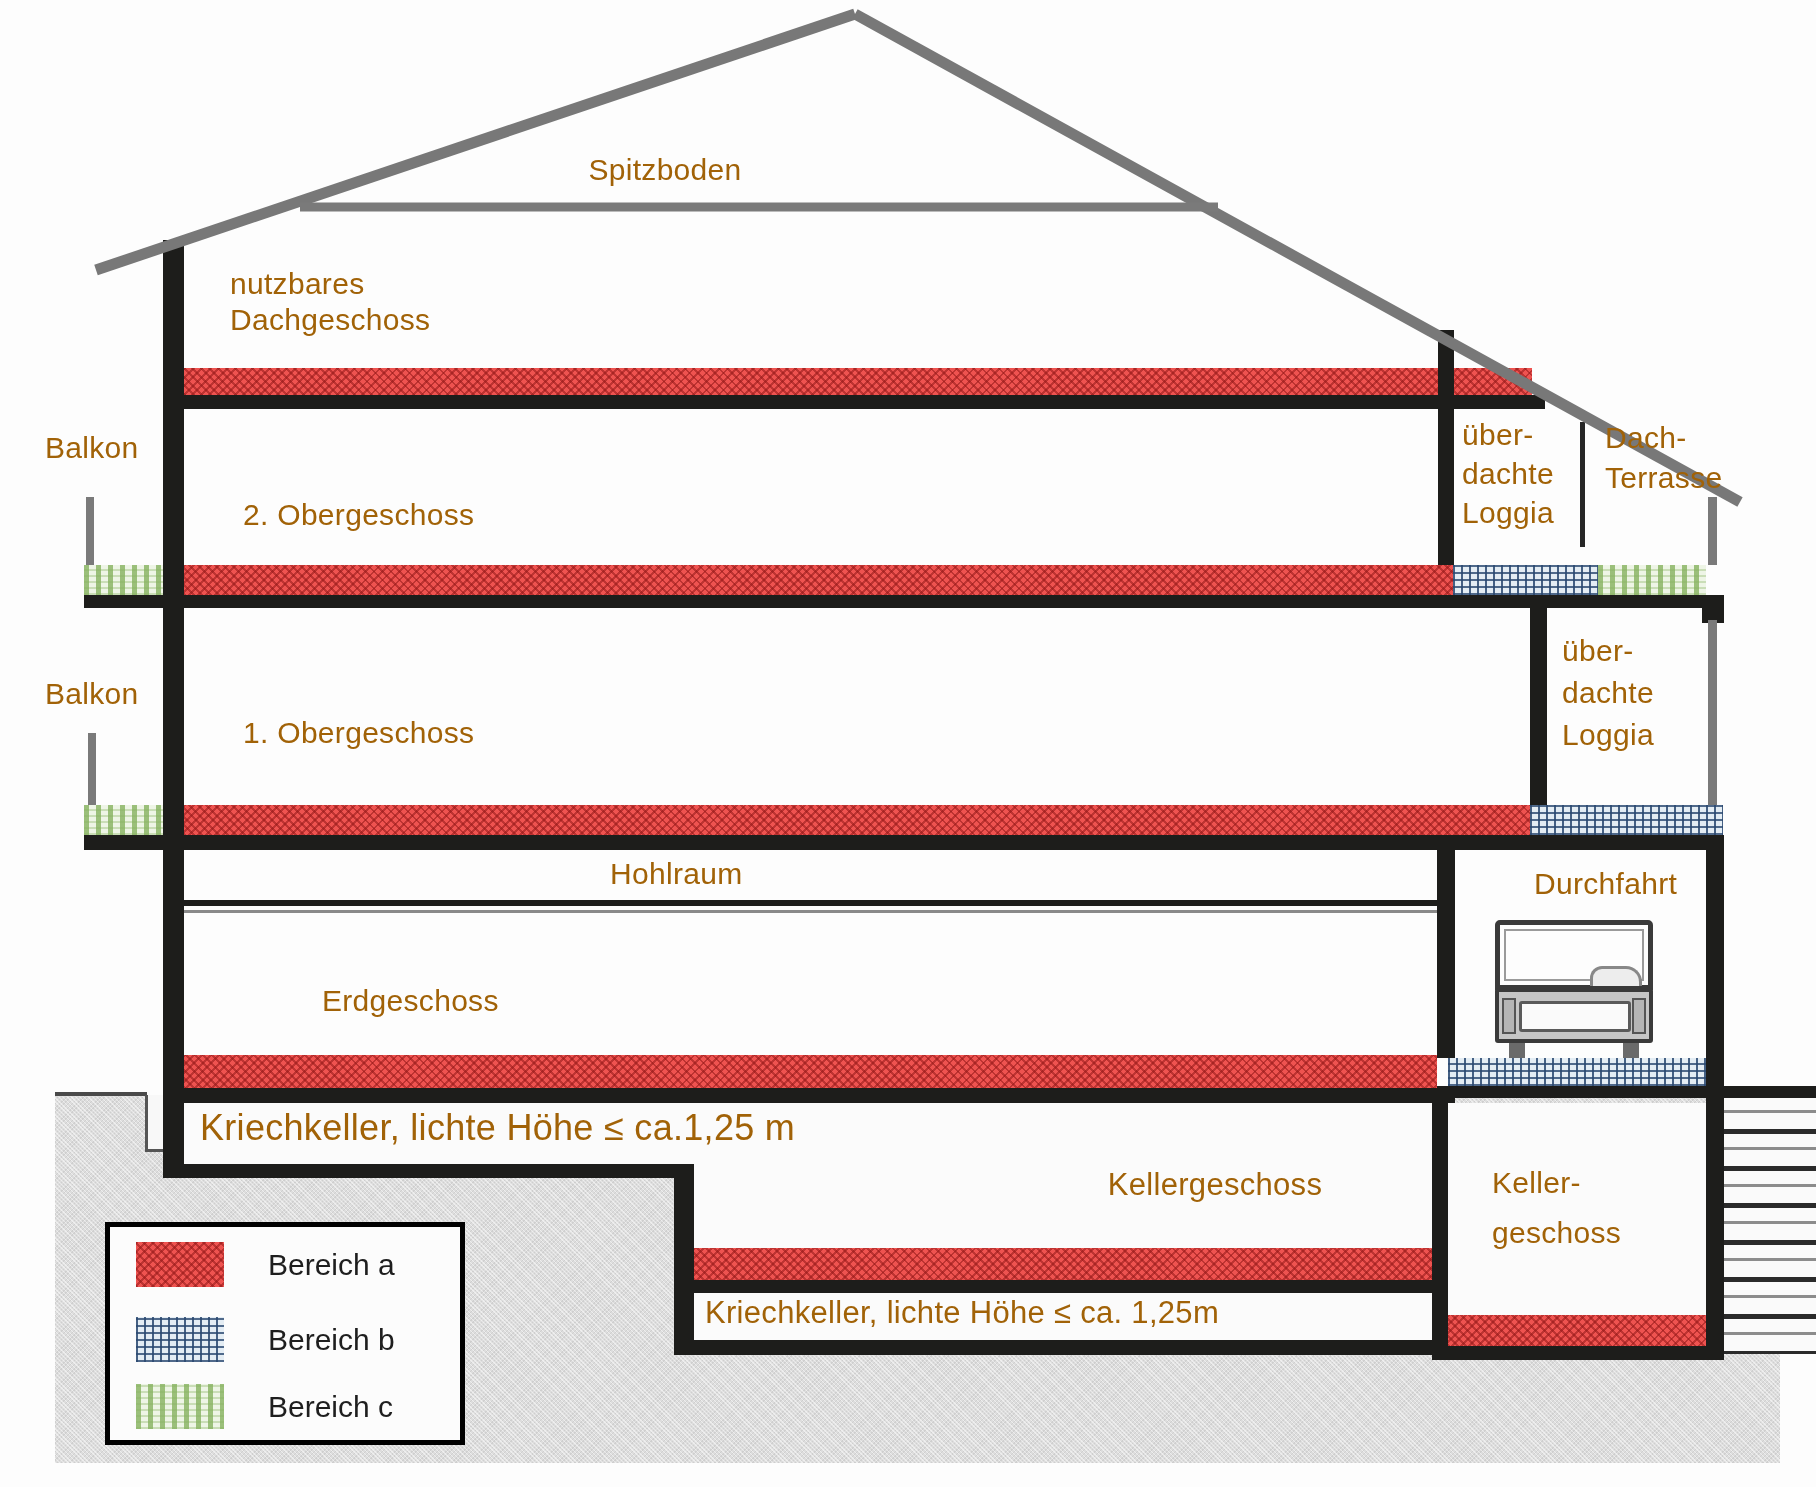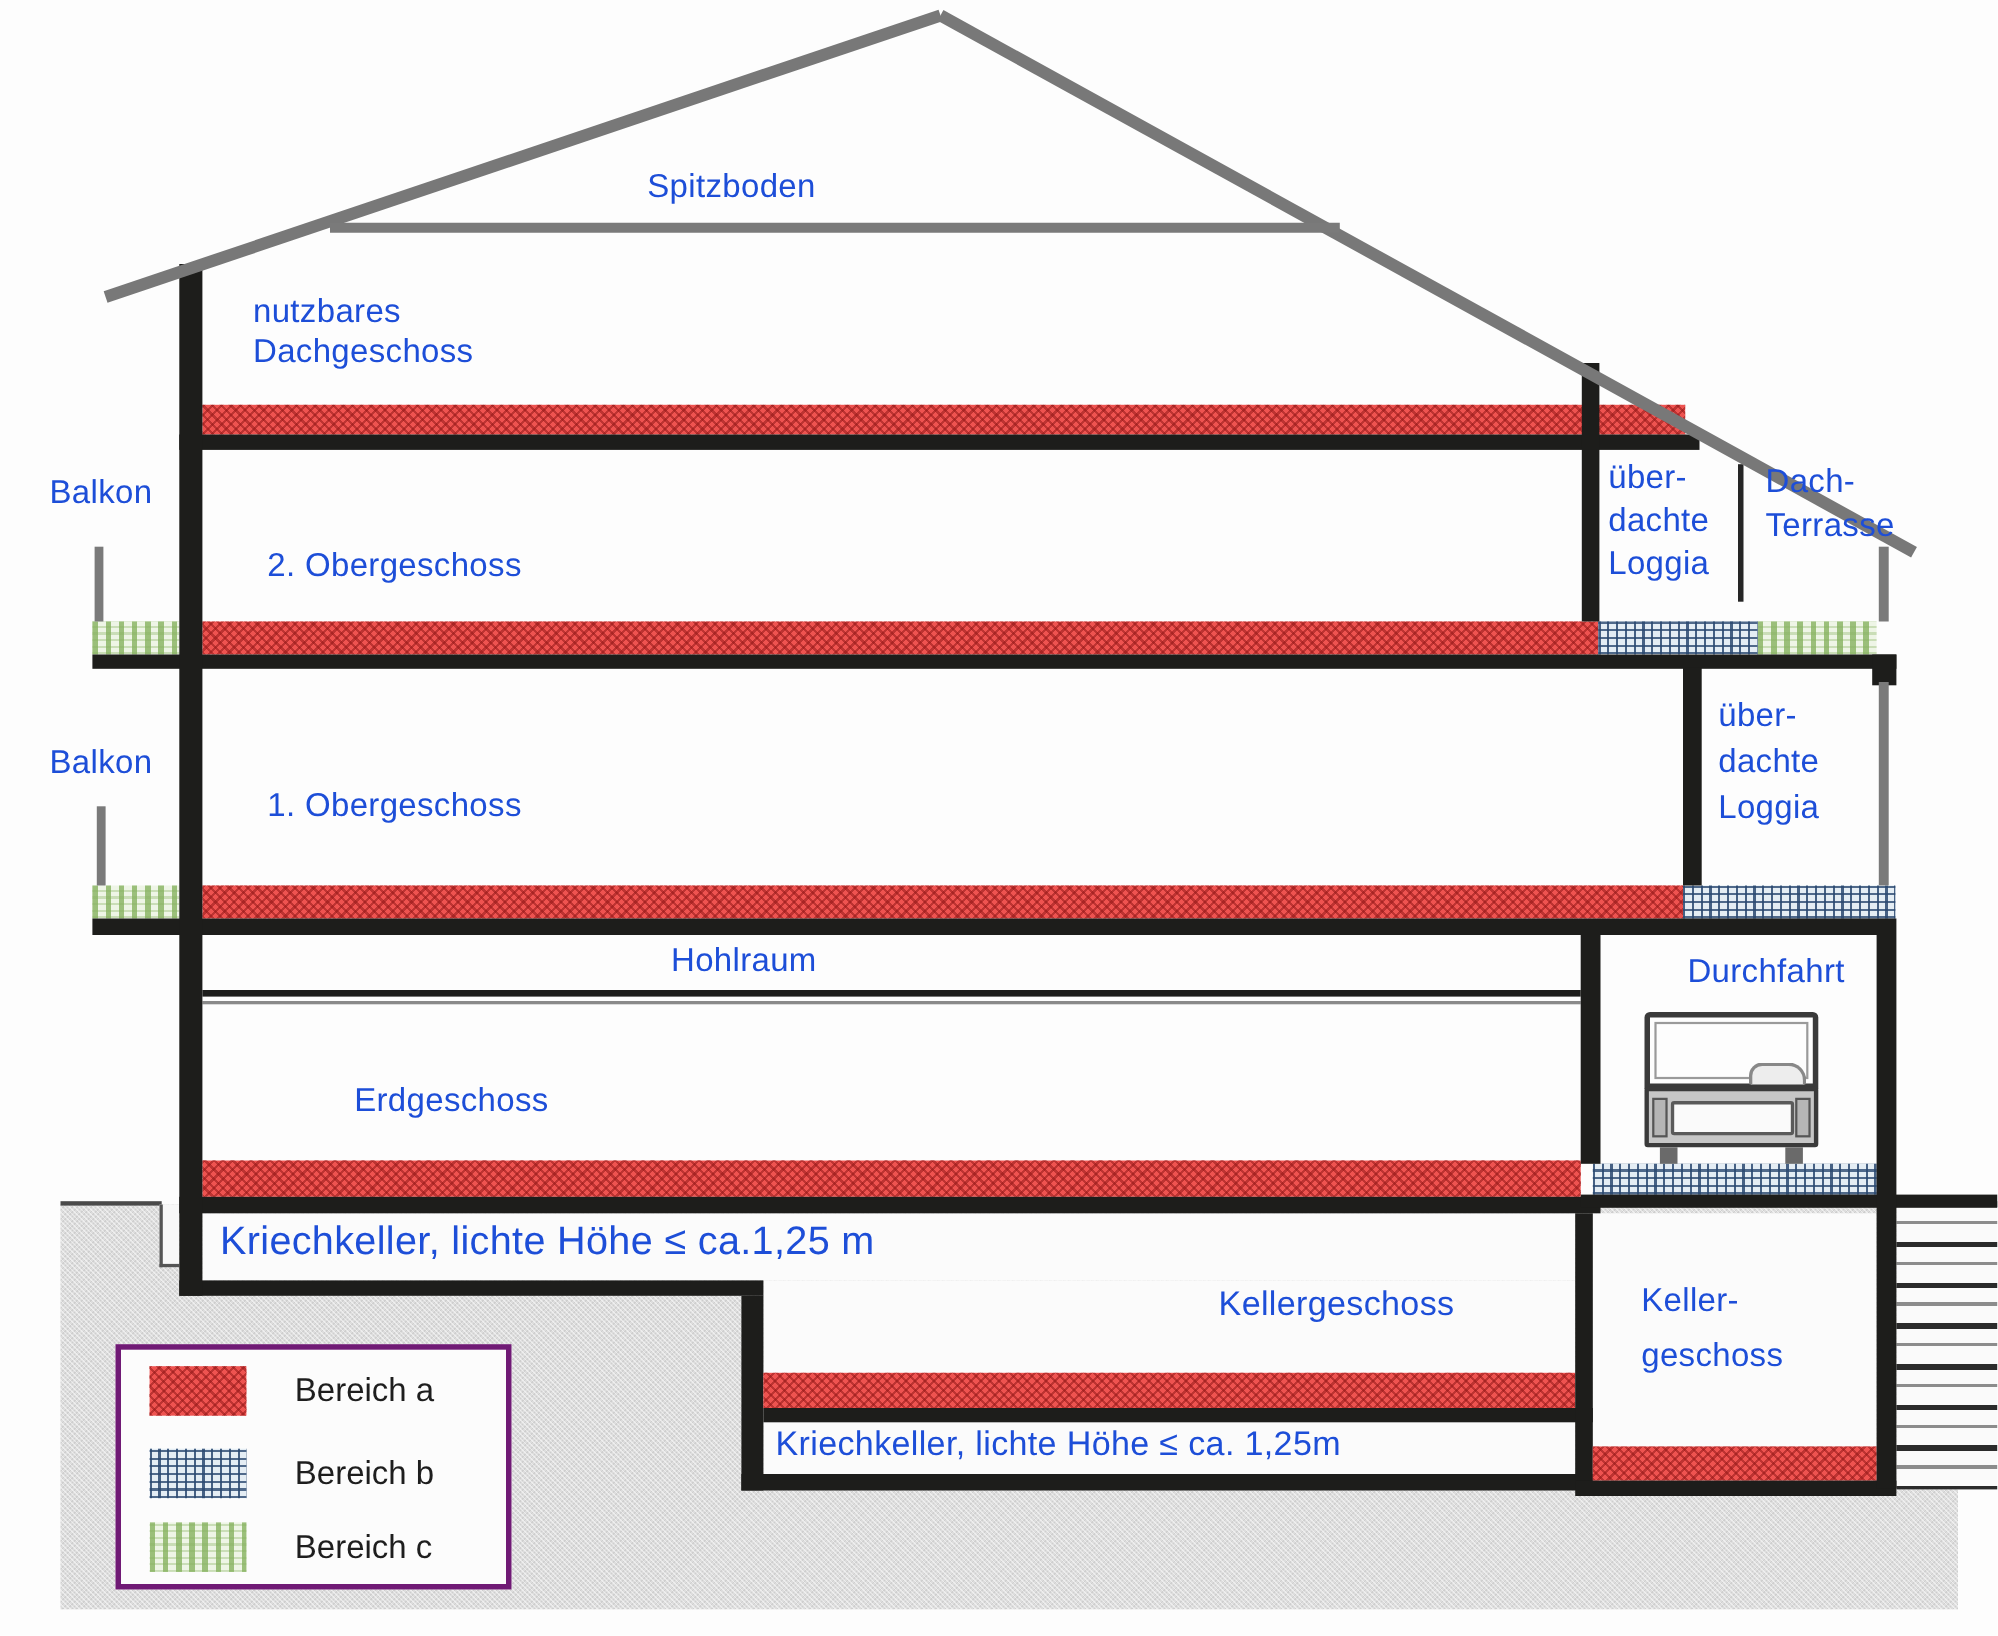--- a/index.html
+++ b/index.html
@@ -3,39 +3,39 @@
 <meta charset="utf-8">
 <style>
   html,body{margin:0;padding:0;background:#fff;}
   .canvas{position:relative;width:1816px;height:1487px;background:#fdfdfd;overflow:hidden;
           font-family:"Liberation Sans",sans-serif;}
   .abs{position:absolute;}
   .black{background:#1d1d1b;}
   .rail{background:#7a7a7a;}
   .whitebox{background:#fbfbfb;}
   .label{position:absolute;font-family:"Liberation Sans",sans-serif;font-size:30px;line-height:1.2;
-         color:#1d4ed8;letter-spacing:.3px;white-space:nowrap;}
+         color:#a16207;letter-spacing:.3px;white-space:nowrap;}
   .label .ln{display:block;}
   .hatch-red{background-color:#ee5350;
     background-image:repeating-linear-gradient(45deg,rgba(150,25,25,.55) 0 2px,rgba(0,0,0,0) 2px 6px),
                      repeating-linear-gradient(135deg,rgba(150,25,25,.55) 0 2px,rgba(0,0,0,0) 2px 6px);}
   .hatch-blue{background-color:#e4edf4;
     background-image:repeating-linear-gradient(90deg,rgba(42,72,112,.85) 0 2px,rgba(0,0,0,0) 2px 8px),
                      repeating-linear-gradient(0deg,rgba(42,72,112,.8) 0 2px,rgba(0,0,0,0) 2px 7px);}
   .hatch-green{background-color:#eef5e6;
     background-image:repeating-linear-gradient(90deg,rgba(134,178,95,.8) 0 5px,rgba(0,0,0,0) 5px 12px),
                      repeating-linear-gradient(0deg,rgba(134,178,95,.35) 0 2px,rgba(0,0,0,0) 2px 6px);}
   .ground{background-color:#dddddd;
     background-image:repeating-linear-gradient(45deg,rgba(255,255,255,.5) 0 1px,rgba(0,0,0,0) 1px 3px),
                      repeating-linear-gradient(-45deg,rgba(120,120,120,.14) 0 1px,rgba(0,0,0,0) 1px 3px);}
   .stairs{background-color:#fafafa;
     background-image:repeating-linear-gradient(180deg,#2b2b2b 0 5px,rgba(0,0,0,0) 5px 18px,
                      #8c8c8c 18px 21px,rgba(0,0,0,0) 21px 37px);}
   .legend-box{position:absolute;left:105px;top:1222px;width:360px;height:223px;background:#fcfcfc;
-              border:5px solid #701a75;box-sizing:border-box;}
+              border:5px solid #000000;box-sizing:border-box;}
   .legend-row{position:absolute;left:0;width:100%;height:60px;}
   .swatch{position:absolute;left:26px;width:88px;height:45px;}
   .legend-label{position:absolute;left:158px;top:6px;font-size:30px;color:#1e1e1e;}
   .carpart{position:absolute;box-sizing:border-box;}
 </style>
 </head>
 <body>
 
 <div class="canvas">
 

